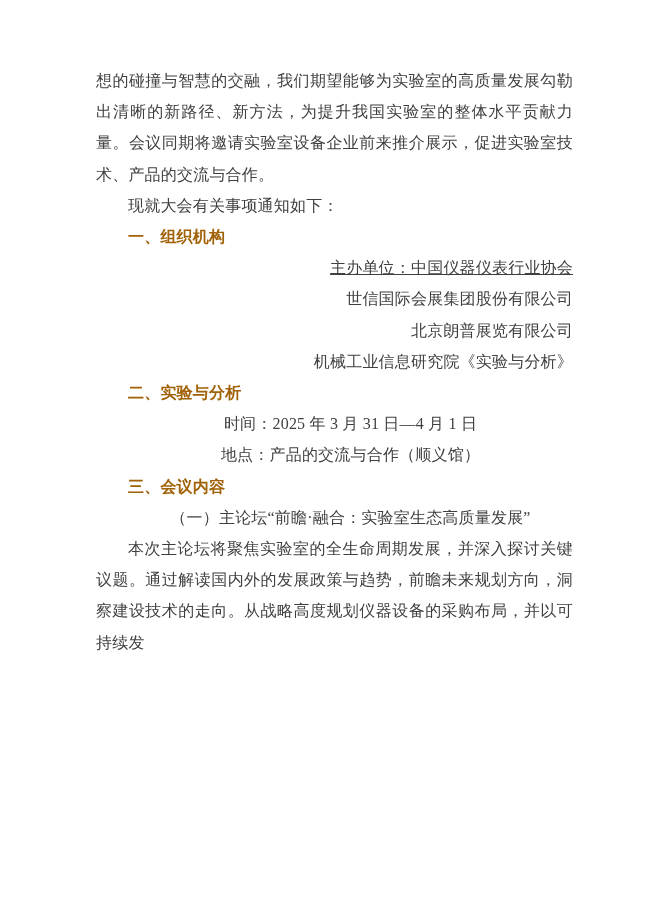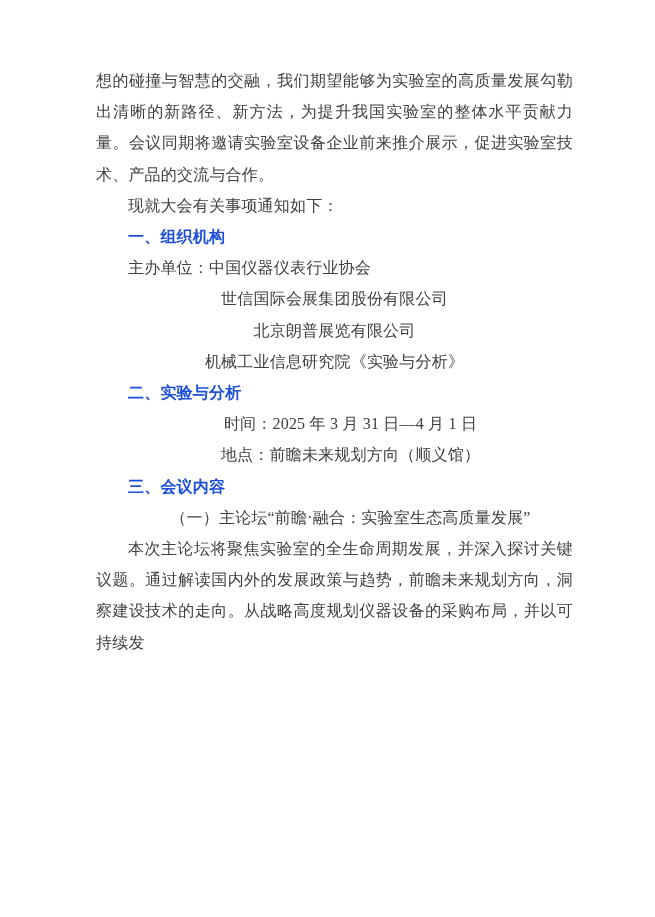--- a/index.html
+++ b/index.html
@@ -33,48 +33,49 @@
   }
   .para {
     text-indent: 2em;
   }
   .para-noindent {
     text-indent: 0;
   }
   .heading {
     text-indent: 2em;
     font-weight: bold;
-    color: #1d4ed8;
+    color: #a16207;
   }
   .org-label {
     text-indent: 2em;
-    text-align: left;
+    text-align: right;
+    text-decoration: underline;
   }
   .org-cont {
     padding-left: 7.5em;
     text-indent: 0;
-    text-align: center;
+    text-align: right;
   }
   .plain-line {
     text-indent: 2em;
     text-align: center;
   }
 </style>
 </head>
 <body>
 
 <div class="page">
   <div class="content">
     <p class="para-noindent">想的碰撞与智慧的交融，我们期望能够为实验室的高质量发展勾勒出清晰的新路径、新方法，为提升我国实验室的整体水平贡献力量。会议同期将邀请实验室设备企业前来推介展示，促进实验室技术、产品的交流与合作。</p>
     <p class="para">现就大会有关事项通知如下：</p>
     <div class="heading">一、组织机构</div>
     <div class="org-label">主办单位：中国仪器仪表行业协会</div>
     <div class="org-cont">世信国际会展集团股份有限公司</div>
     <div class="org-cont">北京朗普展览有限公司</div>
     <div class="org-cont">机械工业信息研究院《实验与分析》</div>
     <div class="heading">二、实验与分析</div>
     <div class="plain-line">时间：2025 年 3 月 31 日—4 月 1 日</div>
-    <div class="plain-line">地点：前瞻未来规划方向（顺义馆）</div>
+    <div class="plain-line">地点：产品的交流与合作（顺义馆）</div>
     <div class="heading">三、会议内容</div>
     <div class="plain-line">（一）主论坛“前瞻·融合：实验室生态高质量发展”</div>
     <p class="para">本次主论坛将聚焦实验室的全生命周期发展，并深入探讨关键议题。通过解读国内外的发展政策与趋势，前瞻未来规划方向，洞察建设技术的走向。从战略高度规划仪器设备的采购布局，并以可持续发</p>
   </div>
 </div>
 
 </body></html>

